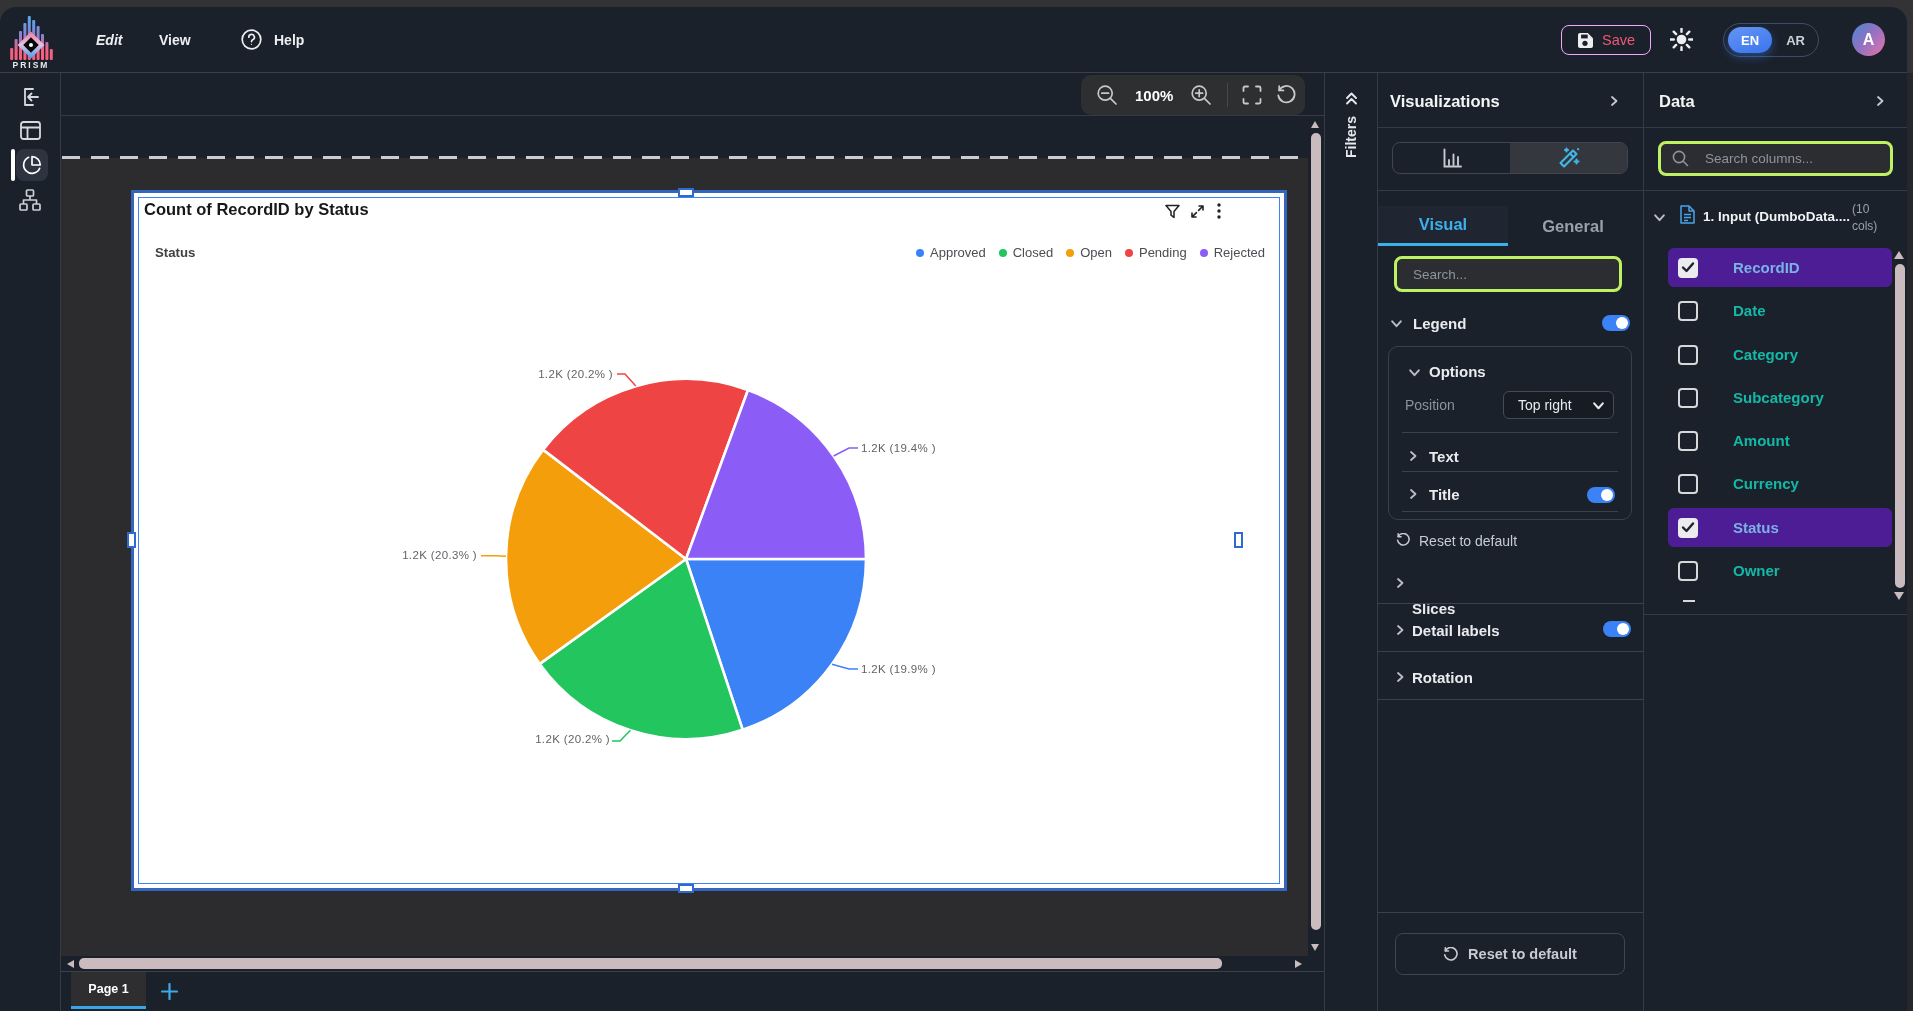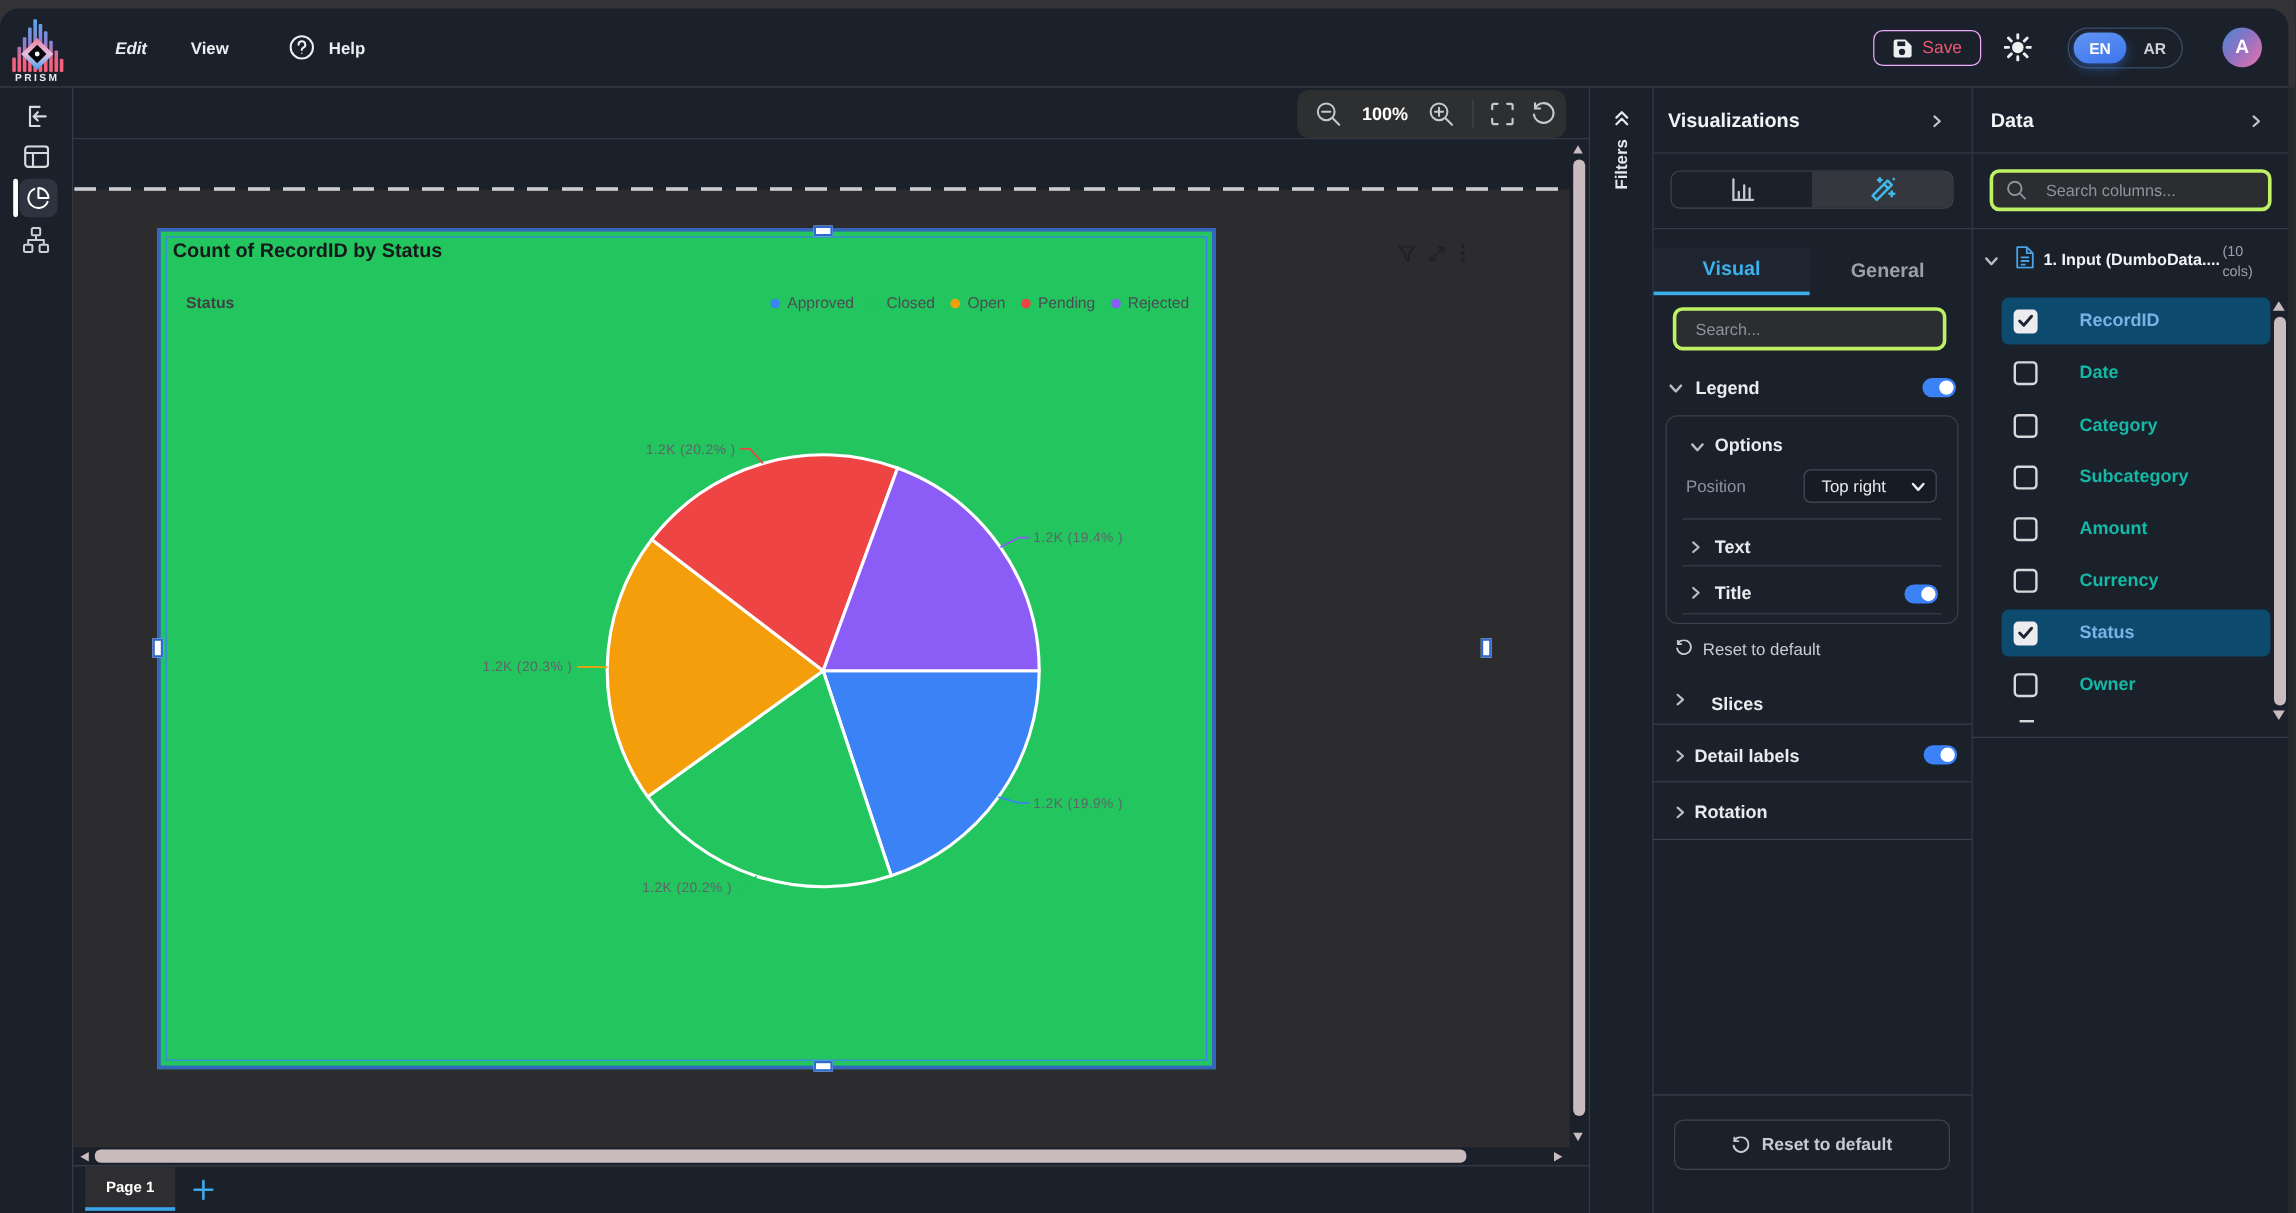--- a/index.html
+++ b/index.html
@@ -24,21 +24,21 @@
   .sb-active { position:absolute; left:16px; top:149px; width:32px; height:32px; background:#2d3440; border-radius:8px; }
   .sb-bar { position:absolute; left:11px; top:149px; width:4px; height:32px; background:#fff; border-radius:3px; }
 
   
   .zoompill { position:absolute; left:1081px; top:75px; width:224px; height:40px; background:#2e2f31; border-radius:10px; display:flex; align-items:center; }
   .zoompill .pct { color:#fff; font-size:15px; font-weight:700; }
   .page-grey { position:absolute; left:61px; top:158px; width:1247px; height:798px; background:#2c2c2e; }
   .dashline { position:absolute; left:62px; top:156px; width:1246px; height:3px; background:repeating-linear-gradient(90deg,#c9ccd0 0 18px,transparent 18px 29px); }
 
   
-  .card { position:absolute; left:131px; top:190px; width:882px; height:701px; background:#22c55e; border:3px solid #3566bd; }
+  .card { position:absolute; left:131px; top:190px; width:1156px; height:701px; background:#ffffff; border:3px solid #3566bd; }
   .card-inner { position:absolute; inset:4px; border:1px solid #3b82f6; }
   .handle { position:absolute; background:#fff; border:2px solid #2f6ad0; }
   .card-title { position:absolute; left:10px; top:7px; font-size:16.5px; font-weight:700; color:#17181a; }
   .status-lbl { position:absolute; left:21px; top:52px; font-size:13.2px; font-weight:700; color:#3f4144; }
   .legend { position:absolute; top:52px; right:19px; display:flex; align-items:center; gap:13px; }
   .legend .it { display:flex; align-items:center; gap:6px; font-size:13px; color:#4b4d52; }
   .legend .dot { width:8px; height:8px; border-radius:50%; }
 
   
   .sb-thumb { position:absolute; background:#c9bbbe; border-radius:5px; }
@@ -57,21 +57,21 @@
   .drop { position:absolute; left:1503px; top:391px; width:111px; height:28px; background:#161b24; border:1px solid #434a58; border-radius:6px; color:#e8eaee; font-size:14px; display:flex; align-items:center; padding-left:14px; }
   .greylbl { position:absolute; color:#8b93a0; font-size:14px; }
   .resetlink { position:absolute; color:#c7ccd3; font-size:14px; }
   .rstbtn { position:absolute; left:1395px; top:933px; width:230px; height:42px; border:1px solid #40464f; border-radius:8px; display:flex; align-items:center; justify-content:center; gap:10px; color:#c7ccd3; font-size:14.5px; font-weight:700; }
 
   
   .drow { position:absolute; left:1668px; width:224px; height:39px; border-radius:6px; display:flex; align-items:center; }
   .drow .cb { position:absolute; left:10px; width:20px; height:20px; border:2px solid #d6d8db; border-radius:4px; }
   .drow .cb.on { background:#ececee; border-color:#ececee; }
   .drow .lbl { position:absolute; left:65px; font-size:15px; font-weight:600; color:#14b8a6; }
-  .drow.hl { background:#0c4a6e; }
+  .drow.hl { background:#4c1d95; }
   .drow.hl .lbl { color:#7cb1e6; }
 </style>
 </head>
 <body>
 <div class="app"></div>
 <div class="abs" style="left:1907px;top:73px;width:6px;height:938px;background:#25272c;"></div>
 
 <div class="hline" style="left:0;top:72px;width:1907px;background:#3a4049;"></div>
 
 <svg class="abs" style="left:6px;top:12px;" width="50" height="56" viewBox="0 0 50 56">
@@ -308,21 +308,21 @@
 <div class="toggle" style="left:1587px;top:487px;"></div>
 <div class="hline" style="left:1402px;top:511px;width:216px;background:#3a414d;"></div>
 <svg class="abs" style="left:1396px;top:533px;" width="14" height="14" viewBox="0 0 14 14" fill="none" stroke="#c7ccd3" stroke-width="1.5" stroke-linecap="round" stroke-linejoin="round">
     <path d="M2.2 3.5 A5.8 5.8 0 1 1 1.6 7.3"></path>
     <path d="M2.2 0.8 V3.7 H5.1"></path>
   </svg>
 <div class="resetlink" style="left:1419px;top:533px;">Reset to default</div>
 <svg class="abs" style="left:1394px;top:577px;" width="12" height="12" viewBox="0 0 12 12" fill="none" stroke="#b9bec6" stroke-width="1.8" stroke-linecap="round" stroke-linejoin="round">
     <path d="M4 2 L8.5 6 L4 10"></path>
   </svg>
-<div class="secrow" style="left:1412px;top:579px;margin-left:14px;">Slices</div>
+<div class="secrow" style="left:1412px;top:600px;">Slices</div>
 <div class="hline" style="left:1377px;top:603px;width:266px;background:#3a414d;"></div>
 <svg class="abs" style="left:1394px;top:624px;" width="12" height="12" viewBox="0 0 12 12" fill="none" stroke="#b9bec6" stroke-width="1.8" stroke-linecap="round" stroke-linejoin="round">
     <path d="M4 2 L8.5 6 L4 10"></path>
   </svg>
 <div class="secrow" style="left:1412px;top:622px;">Detail labels</div>
 <div class="toggle" style="left:1603px;top:621px;"></div>
 <div class="hline" style="left:1377px;top:651px;width:266px;background:#3a414d;"></div>
 <svg class="abs" style="left:1394px;top:671px;" width="12" height="12" viewBox="0 0 12 12" fill="none" stroke="#b9bec6" stroke-width="1.8" stroke-linecap="round" stroke-linejoin="round">
     <path d="M4 2 L8.5 6 L4 10"></path>
   </svg>

